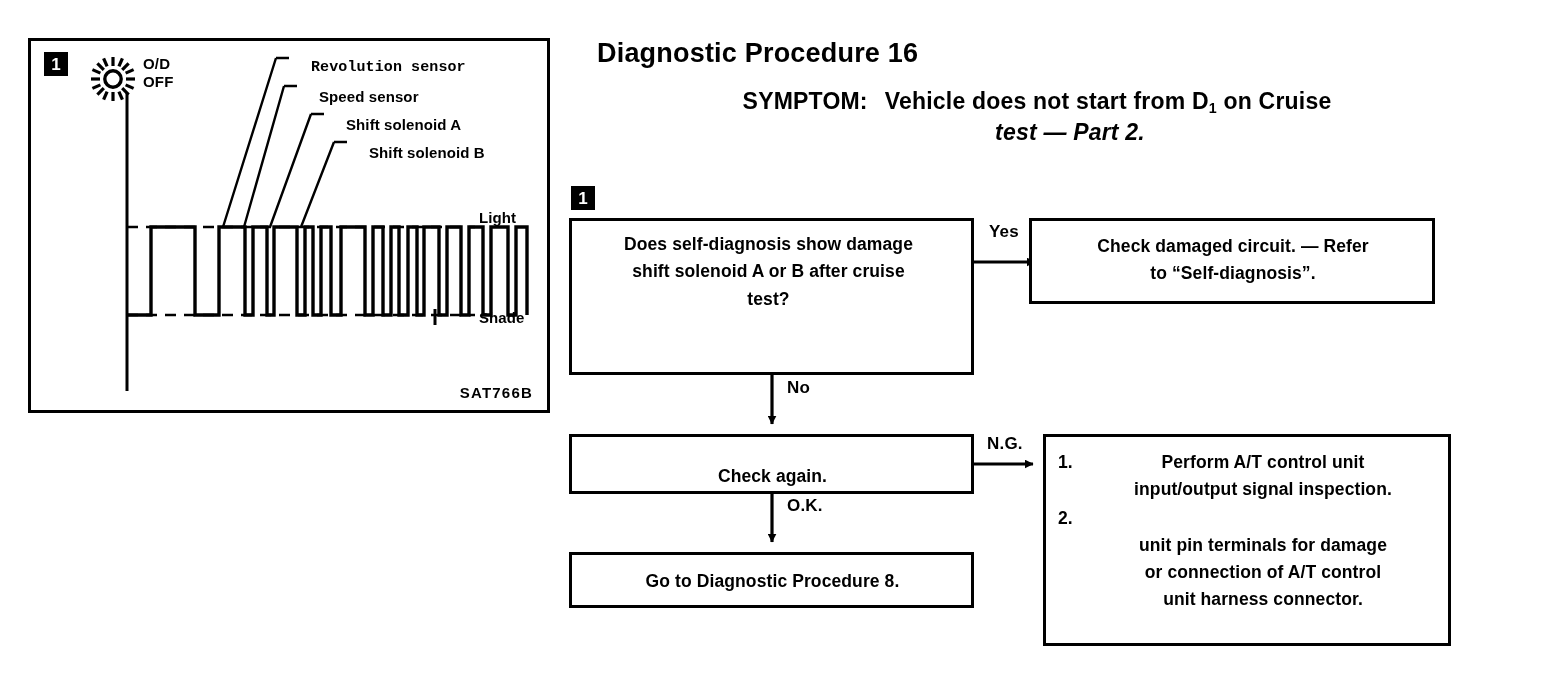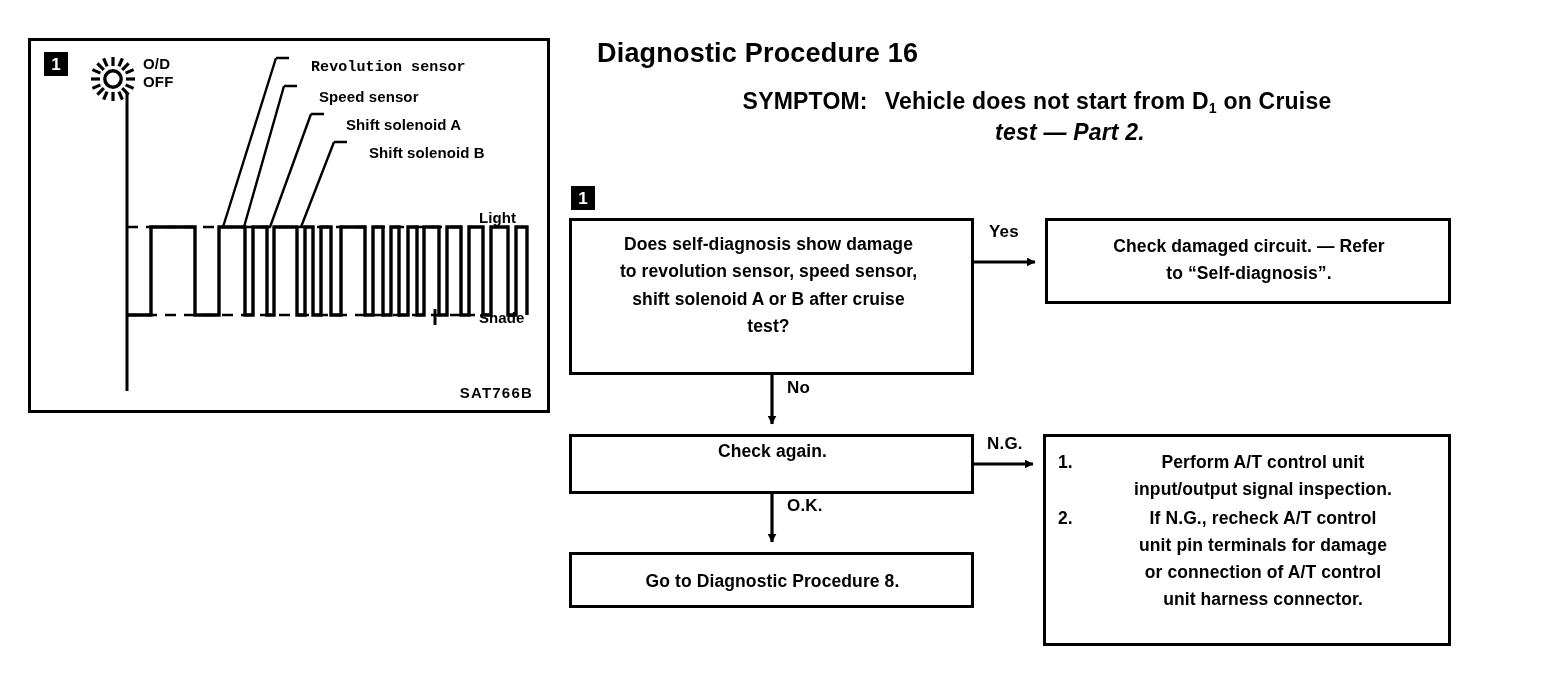--- a/index.html
+++ b/index.html
@@ -60,22 +60,22 @@
   sub{font-size:.62em;vertical-align:baseline;position:relative;top:.28em;}
 
   #flow-badge{position:absolute;left:6px;top:186px;width:24px;height:24px;}
 
   .fbox{
     position:absolute;border:3px solid #000;background:#fff;
     box-sizing:border-box;font-size:17.5px;line-height:1.56;font-weight:bold;
     letter-spacing:.1px;
   }
   #box-q{left:4px;top:218px;width:405px;height:157px;padding:10px 20px 0 14px;}
-  #box-yes{left:480px;top:218px;width:406px;height:86px;padding:12px 12px 0 14px;}
-  #box-check{left:4px;top:434px;width:405px;height:60px;padding:1px 12px 0 14px;}
+  #box-yes{left:464px;top:218px;width:406px;height:86px;padding:12px 12px 0 14px;}
+  #box-check{left:4px;top:434px;width:405px;height:60px;padding:26px 12px 0 14px;}
   #box-goto{left:4px;top:552px;width:405px;height:56px;padding:13px 12px 8px 14px;}
   #box-ng{left:478px;top:434px;width:408px;height:212px;padding:12px 10px 0 12px;}
 
   #box-ng ol{margin:0;padding:0;list-style:none;}
   #box-ng li{
     position:relative;padding-left:30px;margin:0 0 1px 0;
     line-height:1.56;
   }
   #box-ng li .num{position:absolute;left:0;top:0;}
 
@@ -197,21 +197,20 @@
     <path d="M207,494 V542" stroke="#000" stroke-width="3.2" fill="none" marker-end="url(#ah)"></path>
   </svg>
 
   <div class="alabel" id="lab-yes">Yes</div>
   <div class="alabel" id="lab-no">No</div>
   <div class="alabel" id="lab-ok">O.K.</div>
   <div class="alabel" id="lab-ng">N.G.</div>
 
   <div class="fbox" id="box-q">
     <div>Does self-diagnosis show damage</div>
-    <div>to revolution sensor, speed sensor,</div>
     <div>shift solenoid A or B after cruise</div>
     <div>test?</div>
   </div>
 
   <div class="fbox" id="box-yes">
     <div>Check damaged circuit. — Refer</div>
     <div>to “Self-diagnosis”.</div>
   </div>
 
   <div class="fbox" id="box-check">Check again.</div>
@@ -220,20 +219,20 @@
 
   <div class="fbox" id="box-ng">
     <ol>
       <li>
         <span class="num">1.</span>
         <span>Perform A/T control unit</span><br>
         <span>input/output signal inspection.</span>
       </li>
       <li>
         <span class="num">2.</span>
-        <span>If N.G., recheck A/T control</span><br>
+        <br>
         <span>unit pin terminals for damage</span><br>
         <span>or connection of A/T control</span><br>
         <span>unit harness connector.</span>
       </li>
     </ol>
   </div>
 </div>
 
 </body></html>

